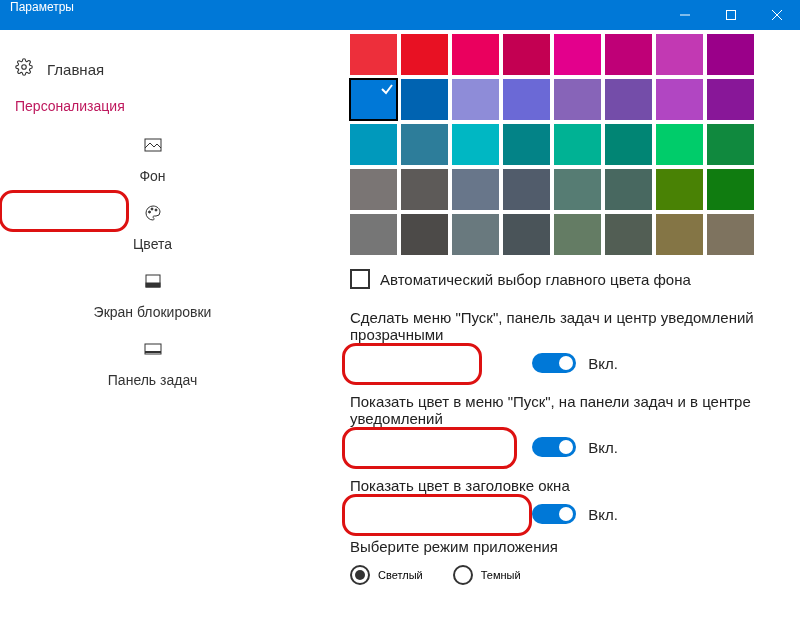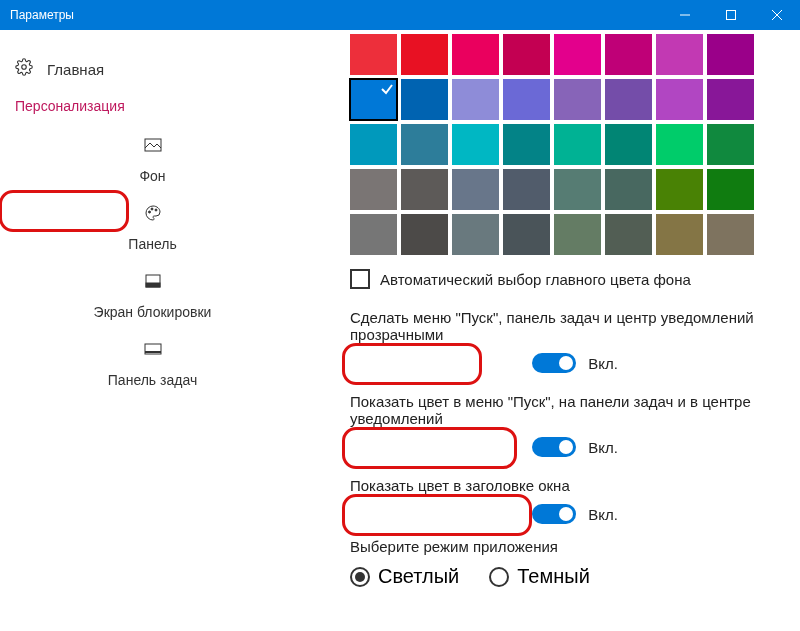--- a/index.html
+++ b/index.html
@@ -1,18 +1,18 @@
 <!DOCTYPE html>
 <html><head>
   <meta charset="utf-8">
   <style>
     * { box-sizing: border-box; margin: 0; padding: 0; font-family: "Segoe UI", Tahoma, sans-serif; }
     body { width: 800px; height: 631px; overflow: hidden; background: #fff; }
 
-    .titlebar { height: 30px; background: #0078d7; color: #fff; display: flex; align-items: center; justify-content: space-between; padding-left: 10px; }
+    .titlebar { height: 30px; background: #0078d7; color: #fff; display: flex; justify-content: space-between; padding-left: 10px; }
     .titlebar-title { font-size: 12px; }
     .titlebar-buttons { display: flex; }
     .titlebar-btn { width: 46px; height: 30px; display: flex; align-items: center; justify-content: center; }
     .titlebar-btn svg { width: 10px; height: 10px; stroke: #fff; fill: none; stroke-width: 1; }
 
     .window-body { display: flex; height: calc(631px - 30px); }
     .sidebar { width: 305px; padding: 20px 5px 0 5px; }
     .main { flex: 1; padding: 4px 0 0 45px; position: relative; overflow: hidden; }
 
     .home-row { display: flex; align-items: center; gap: 14px; padding: 8px 10px 18px 10px; }
@@ -41,21 +41,21 @@
     .ctrl-desc { font-size: 15px; color: #222; margin-bottom: 10px; max-width: 420px; }
     .toggle-row { display: flex; align-items: center; gap: 12px; position: relative; justify-content: center; }
     .toggle { width: 44px; height: 20px; border-radius: 10px; background: #0078d7; position: relative; }
     .toggle::after { content: ""; position: absolute; right: 3px; top: 3px; width: 14px; height: 14px; border-radius: 50%; background: #fff; }
     .toggle-lbl { font-size: 15px; color: #222; }
 
     .mode-row { display: flex; gap: 30px; margin-top: 8px; }
     .radio { display: flex; align-items: center; gap: 8px; }
     .radio-circle { width: 20px; height: 20px; border: 2px solid #333; border-radius: 50%; position: relative; }
     .radio.checked .radio-circle::after { content: ""; position: absolute; left: 3px; top: 3px; width: 10px; height: 10px; border-radius: 50%; background: #333; }
-    .radio-lbl { font-size: 20px; }
+    .radio-lbl { font-size: 11px; }
 
     .red-annot { position: absolute; border: 3px solid #d11; border-radius: 14px; pointer-events: none; }
   </style>
 </head>
 <body>
 
 <div class="titlebar">
   <span class="titlebar-title">Параметры</span>
   <div class="titlebar-buttons">
     <div class="titlebar-btn">
@@ -106,21 +106,21 @@
 
       <div class="nav-item" style="position:relative">
         <span class="nav-icon">
           <svg width="18" height="18" viewBox="0 0 18 18" fill="none" stroke="#333" stroke-width="1">
               <path d="M9 2a7 7 0 1 0 0 14c1 0 1-1 1-1.5s-1-.5-1-1.5 1-1 2-1h1a4 4 0 0 0 4-4c0-3.3-3.1-6-7-6z"></path>
               <circle cx="5.5" cy="8" r="1" fill="#333"></circle>
               <circle cx="8" cy="5" r="1" fill="#333"></circle>
               <circle cx="12" cy="6" r="1" fill="#333"></circle>
             </svg>
         </span>
-        <span>Панель</span>
+        <span>Цвета</span>
         <div class="red-annot" style="left:-6px; top:-4px; width:130px; height:42px;"></div>
       </div>
 
       <div class="nav-item">
         <span class="nav-icon">
           <svg width="18" height="18" viewBox="0 0 18 18" fill="none" stroke="#333" stroke-width="1">
               <rect x="2" y="3" width="14" height="12"></rect>
               <rect x="2" y="11" width="14" height="4" fill="#333"></rect>
             </svg>
         </span>

